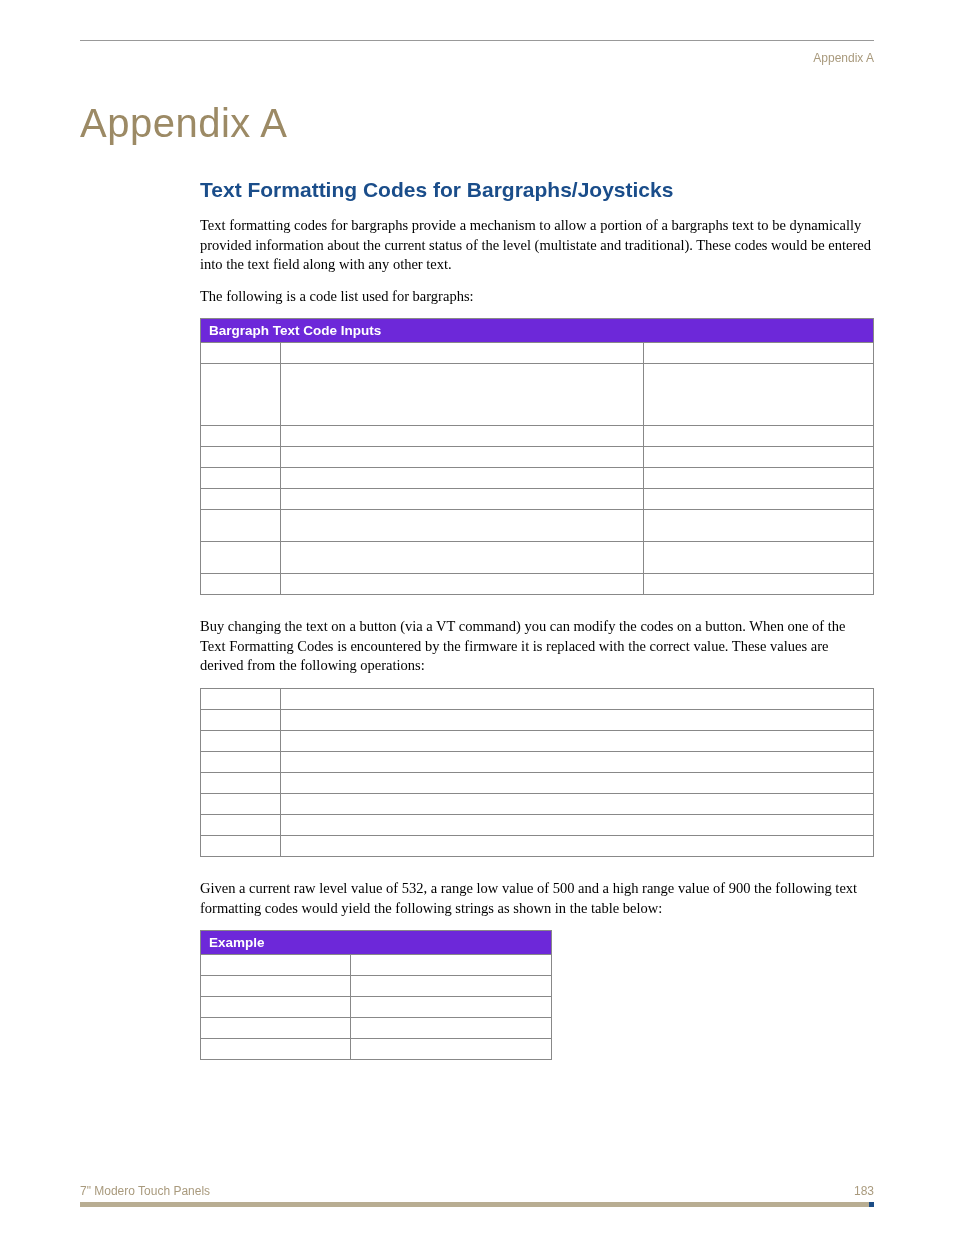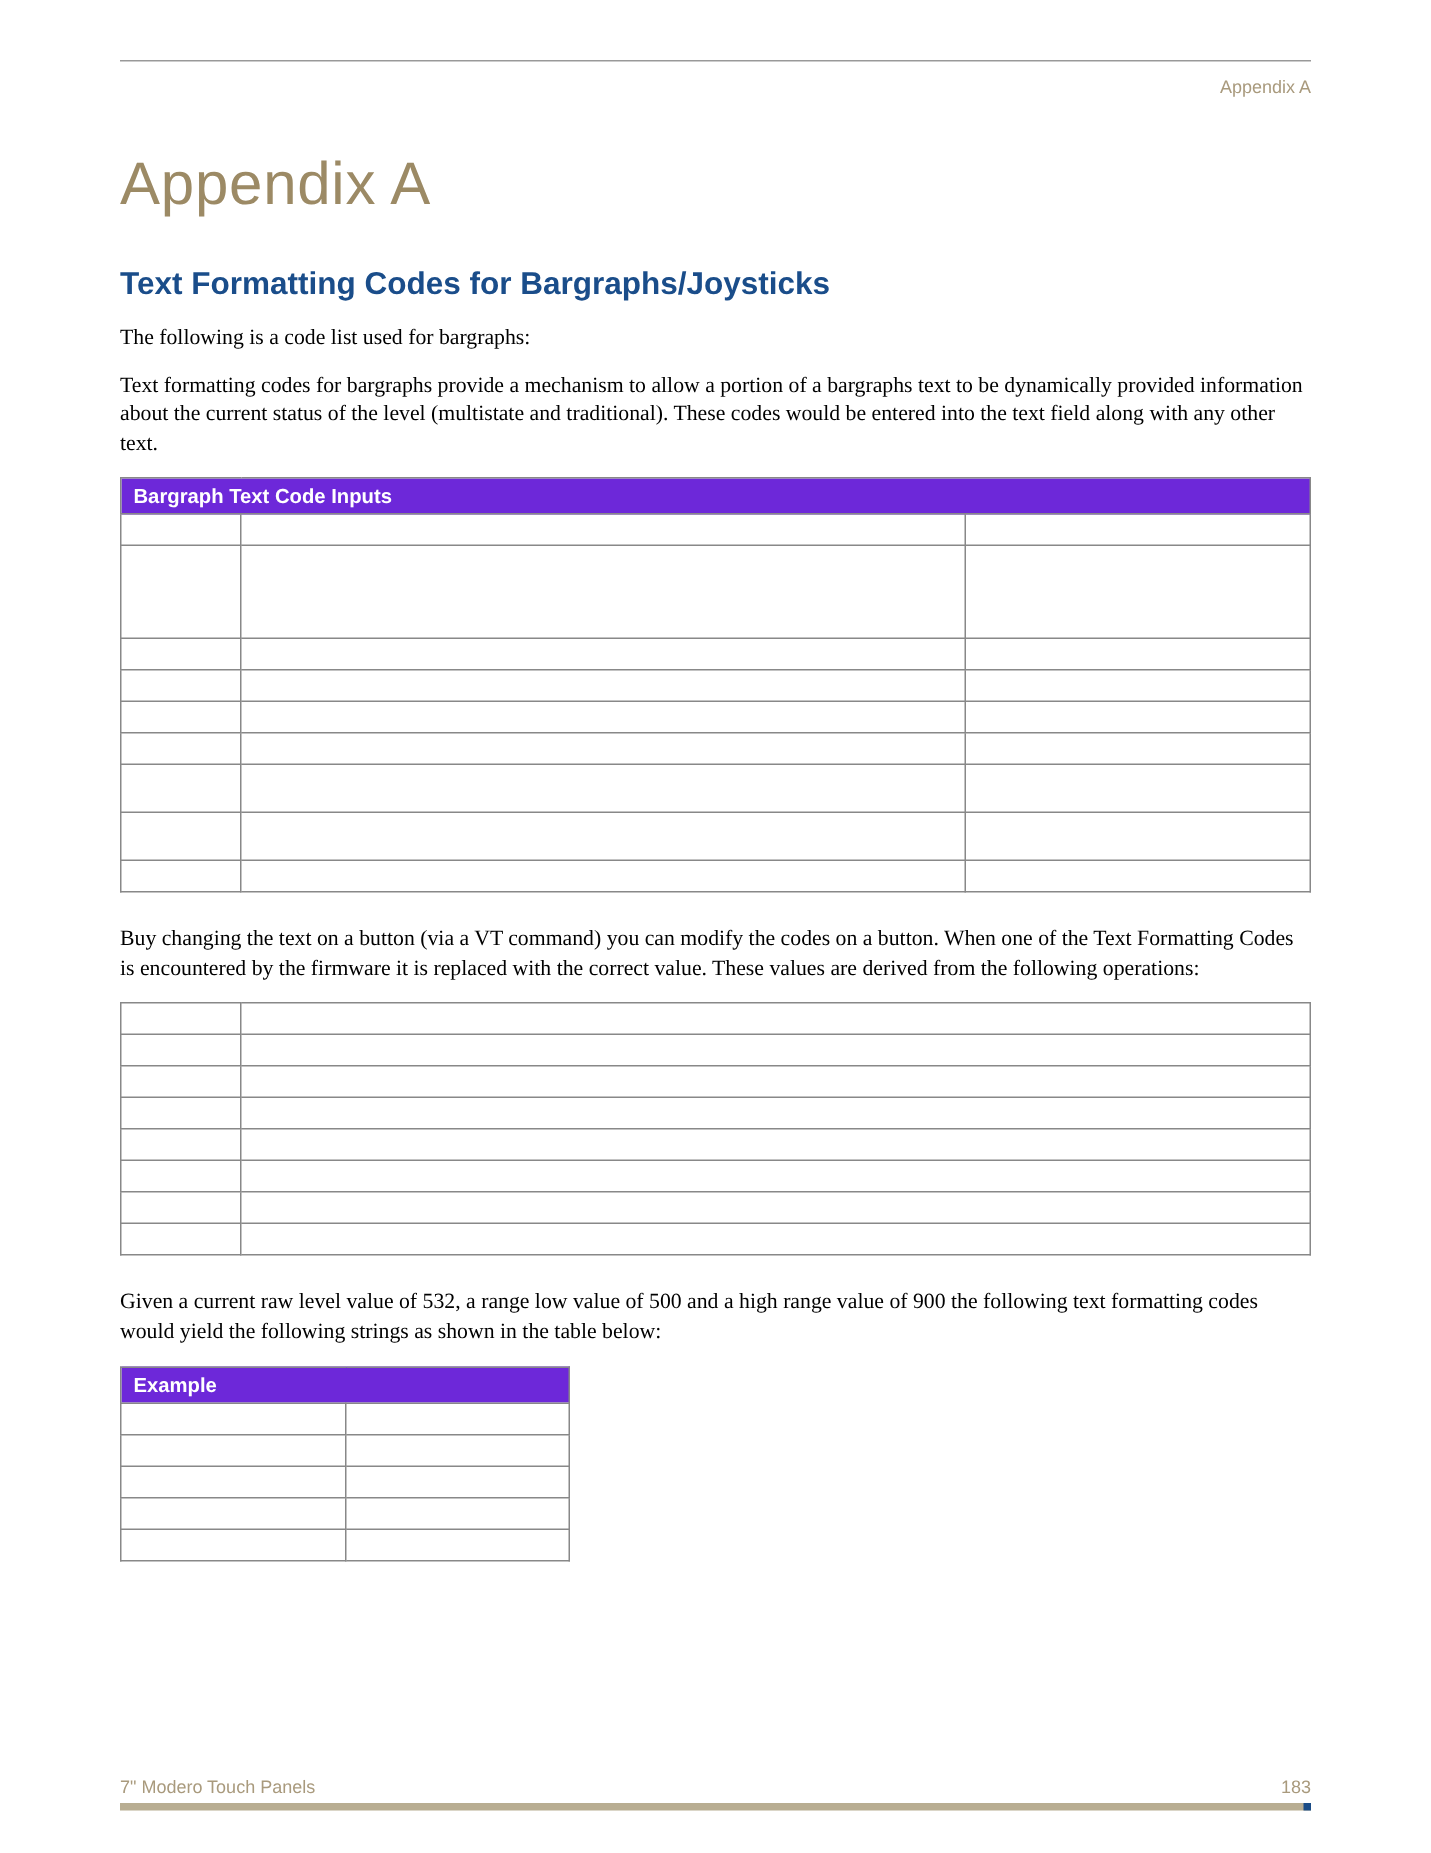--- a/index.html
+++ b/index.html
@@ -29,20 +29,21 @@
   }
   h1.chapter {
     font-family: "Helvetica Neue", Arial, sans-serif;
     font-weight: 400;
     font-size: 40px;
     color: #9c8a65;
     margin: 0 0 32px 0;
     letter-spacing: 0.5px;
   }
   .content {
+    margin-left: 120px;
   }
   h2.section {
     font-family: "Helvetica Neue", Arial, sans-serif;
     font-weight: 600;
     font-size: 21px;
     color: #1a4d8a;
     margin: 0 0 14px 0;
   }
   p.body {
     font-size: 14.5px;
@@ -50,21 +51,21 @@
     margin: 0 0 12px 0;
     color: #000;
   }
   table.doc-table {
     border-collapse: collapse;
     width: 100%;
     margin: 6px 0 22px 0;
     font-family: "Helvetica Neue", Arial, sans-serif;
   }
   table.doc-table.narrow {
-    width: 300px;
+    width: 352px;
   }
   table.doc-table th {
     background: #6d28d9;
     color: #fff;
     text-align: left;
     font-weight: 600;
     font-size: 13.5px;
     padding: 4px 8px;
     border: 1px solid #888;
   }
@@ -113,22 +114,22 @@
 
   <div class="top-rule"></div>
   <div class="header-right">Appendix A</div>
 
   <h1 class="chapter">Appendix A</h1>
 
   <div class="content">
 
     <h2 class="section">Text Formatting Codes for Bargraphs/Joysticks</h2>
 
+    <p class="body">Text formatting codes for bargraphs provide a mechanism to allow a portion of a bargraphs text to be dynamically provided information about the current status of the level (multistate and traditional). These codes would be entered into the text field along with any other text.</p>
     <p class="body">The following is a code list used for bargraphs:</p>
-    <p class="body">Text formatting codes for bargraphs provide a mechanism to allow a portion of a bargraphs text to be dynamically provided information about the current status of the level (multistate and traditional). These codes would be entered into the text field along with any other text.</p>
 
     <table class="doc-table">
       <tbody>
           <tr>
             <th colspan="3">Bargraph Text Code Inputs</th>
           </tr>
       <tr>
             <td style="width:80px"></td>
             <td></td>
             <td style="width:230px"></td>

